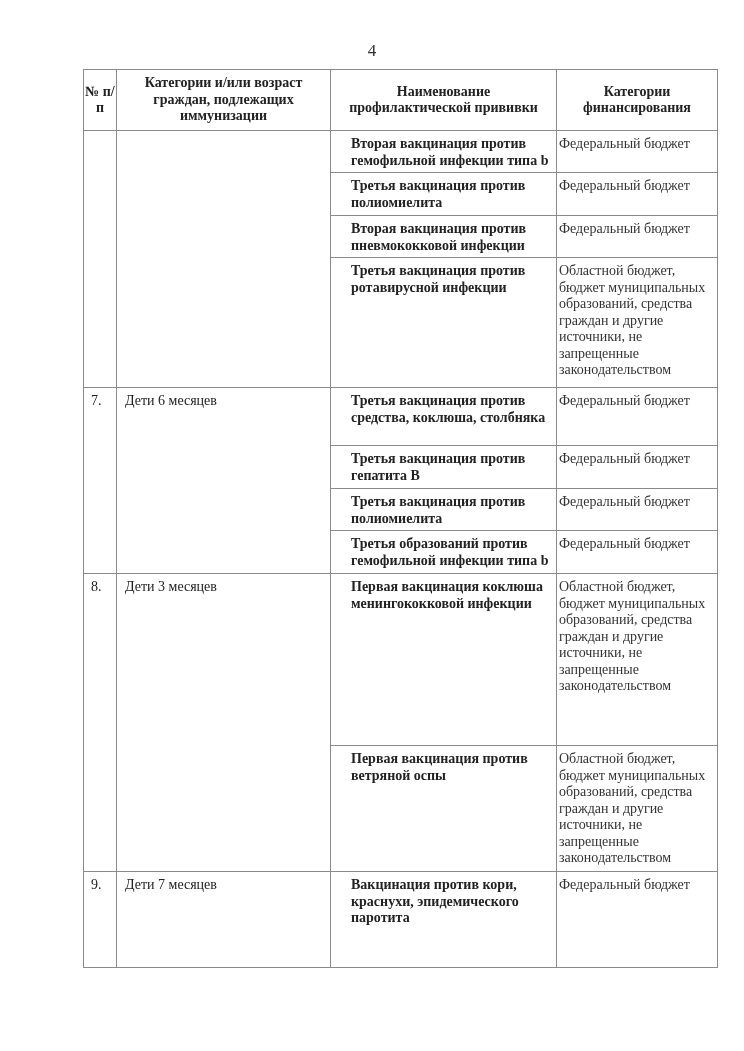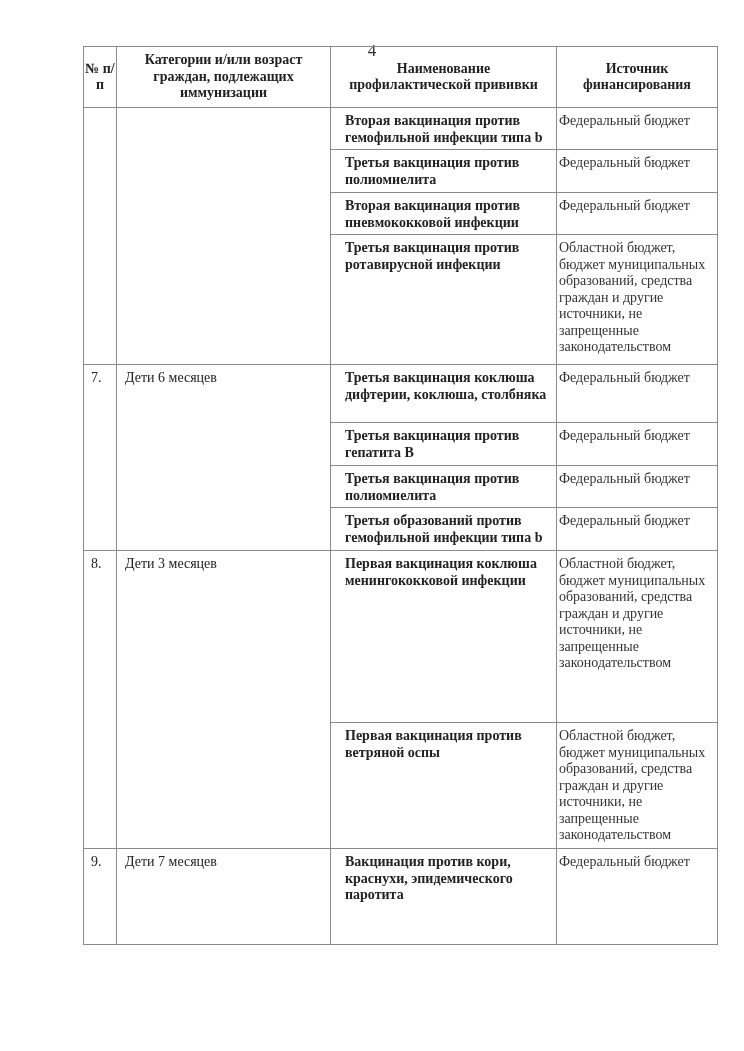--- a/index.html
+++ b/index.html
@@ -1,48 +1,48 @@
 <!DOCTYPE html>
 <html><head>
 <meta charset="utf-8">
 <style>
   html, body { margin:0; padding:0; background:#ffffff; }
   body { width:744px; height:1051px; position:relative; overflow:hidden;
          font-family:"Liberation Serif","DejaVu Serif",serif; color:#222; }
   .page-num { position:absolute; top:41px; left:0; width:744px; text-align:center;
               font-size:17px; color:#333; }
-  table { position:absolute; left:83px; top:46px; border-collapse:collapse;
+  table { position:absolute; left:83px; top:69px; border-collapse:collapse;
           table-layout:fixed; width:634px; }
   td, th { border:1px solid #8a8a8a; vertical-align:top; font-size:14px; line-height:16.5px; }
   th { font-weight:bold; text-align:center; vertical-align:middle; padding:3px 4px; color:#222; }
   td { padding:5px 4px 2px 4px; }
   td.num { padding-left:7px; }
   td.cat { padding-left:8px; }
-  td.vac { font-weight:bold; padding-left:14px; }
+  td.vac { font-weight:bold; padding-left:20px; }
   td.src { padding-left:2px; padding-right:8px; color:#333; }
   tr.hdr th { height:54px; }
 </style>
 </head>
 <body>
 
 <div class="page-num">4</div>
 
 <table>
   <colgroup>
     <col style="width:33px">
     <col style="width:214px">
     <col style="width:226px">
     <col style="width:161px">
   </colgroup>
   <tbody>
       <tr class="hdr">
     <th style="padding:2px 1px;">№ п/ п</th>
     <th>Категории и/или возраст граждан, подлежащих иммунизации</th>
     <th>Наименование профилактической прививки</th>
-    <th>Источник финансирования</th>
+    <th>Категории финансирования</th>
   </tr>
 
   <tr style="height:42px;">
     <td class="num" rowspan="4"></td>
     <td class="cat" rowspan="4"></td>
     <td class="vac">Вторая вакцинация против гемофильной инфекции типа b</td>
     <td class="src">Федеральный бюджет</td>
   </tr>
   <tr style="height:43px;">
     <td class="vac">Третья вакцинация против полиомиелита</td>
@@ -53,21 +53,21 @@
     <td class="src">Федеральный бюджет</td>
   </tr>
   <tr style="height:130px;">
     <td class="vac">Третья вакцинация против ротавирусной инфекции</td>
     <td class="src">Областной бюджет, бюджет муниципальных образований, средства граждан и другие источники, не запрещенные законодательством</td>
   </tr>
 
   <tr style="height:58px;">
     <td class="num" rowspan="4">7.</td>
     <td class="cat" rowspan="4">Дети 6 месяцев</td>
-    <td class="vac">Третья вакцинация коклюша дифтерии, коклюша, столбняка</td>
+    <td class="vac">Третья вакцинация против средства, коклюша, столбняка</td>
     <td class="src">Федеральный бюджет</td>
   </tr>
   <tr style="height:43px;">
     <td class="vac">Третья вакцинация против гепатита В</td>
     <td class="src">Федеральный бюджет</td>
   </tr>
   <tr style="height:42px;">
     <td class="vac">Третья вакцинация против полиомиелита</td>
     <td class="src">Федеральный бюджет</td>
   </tr>

